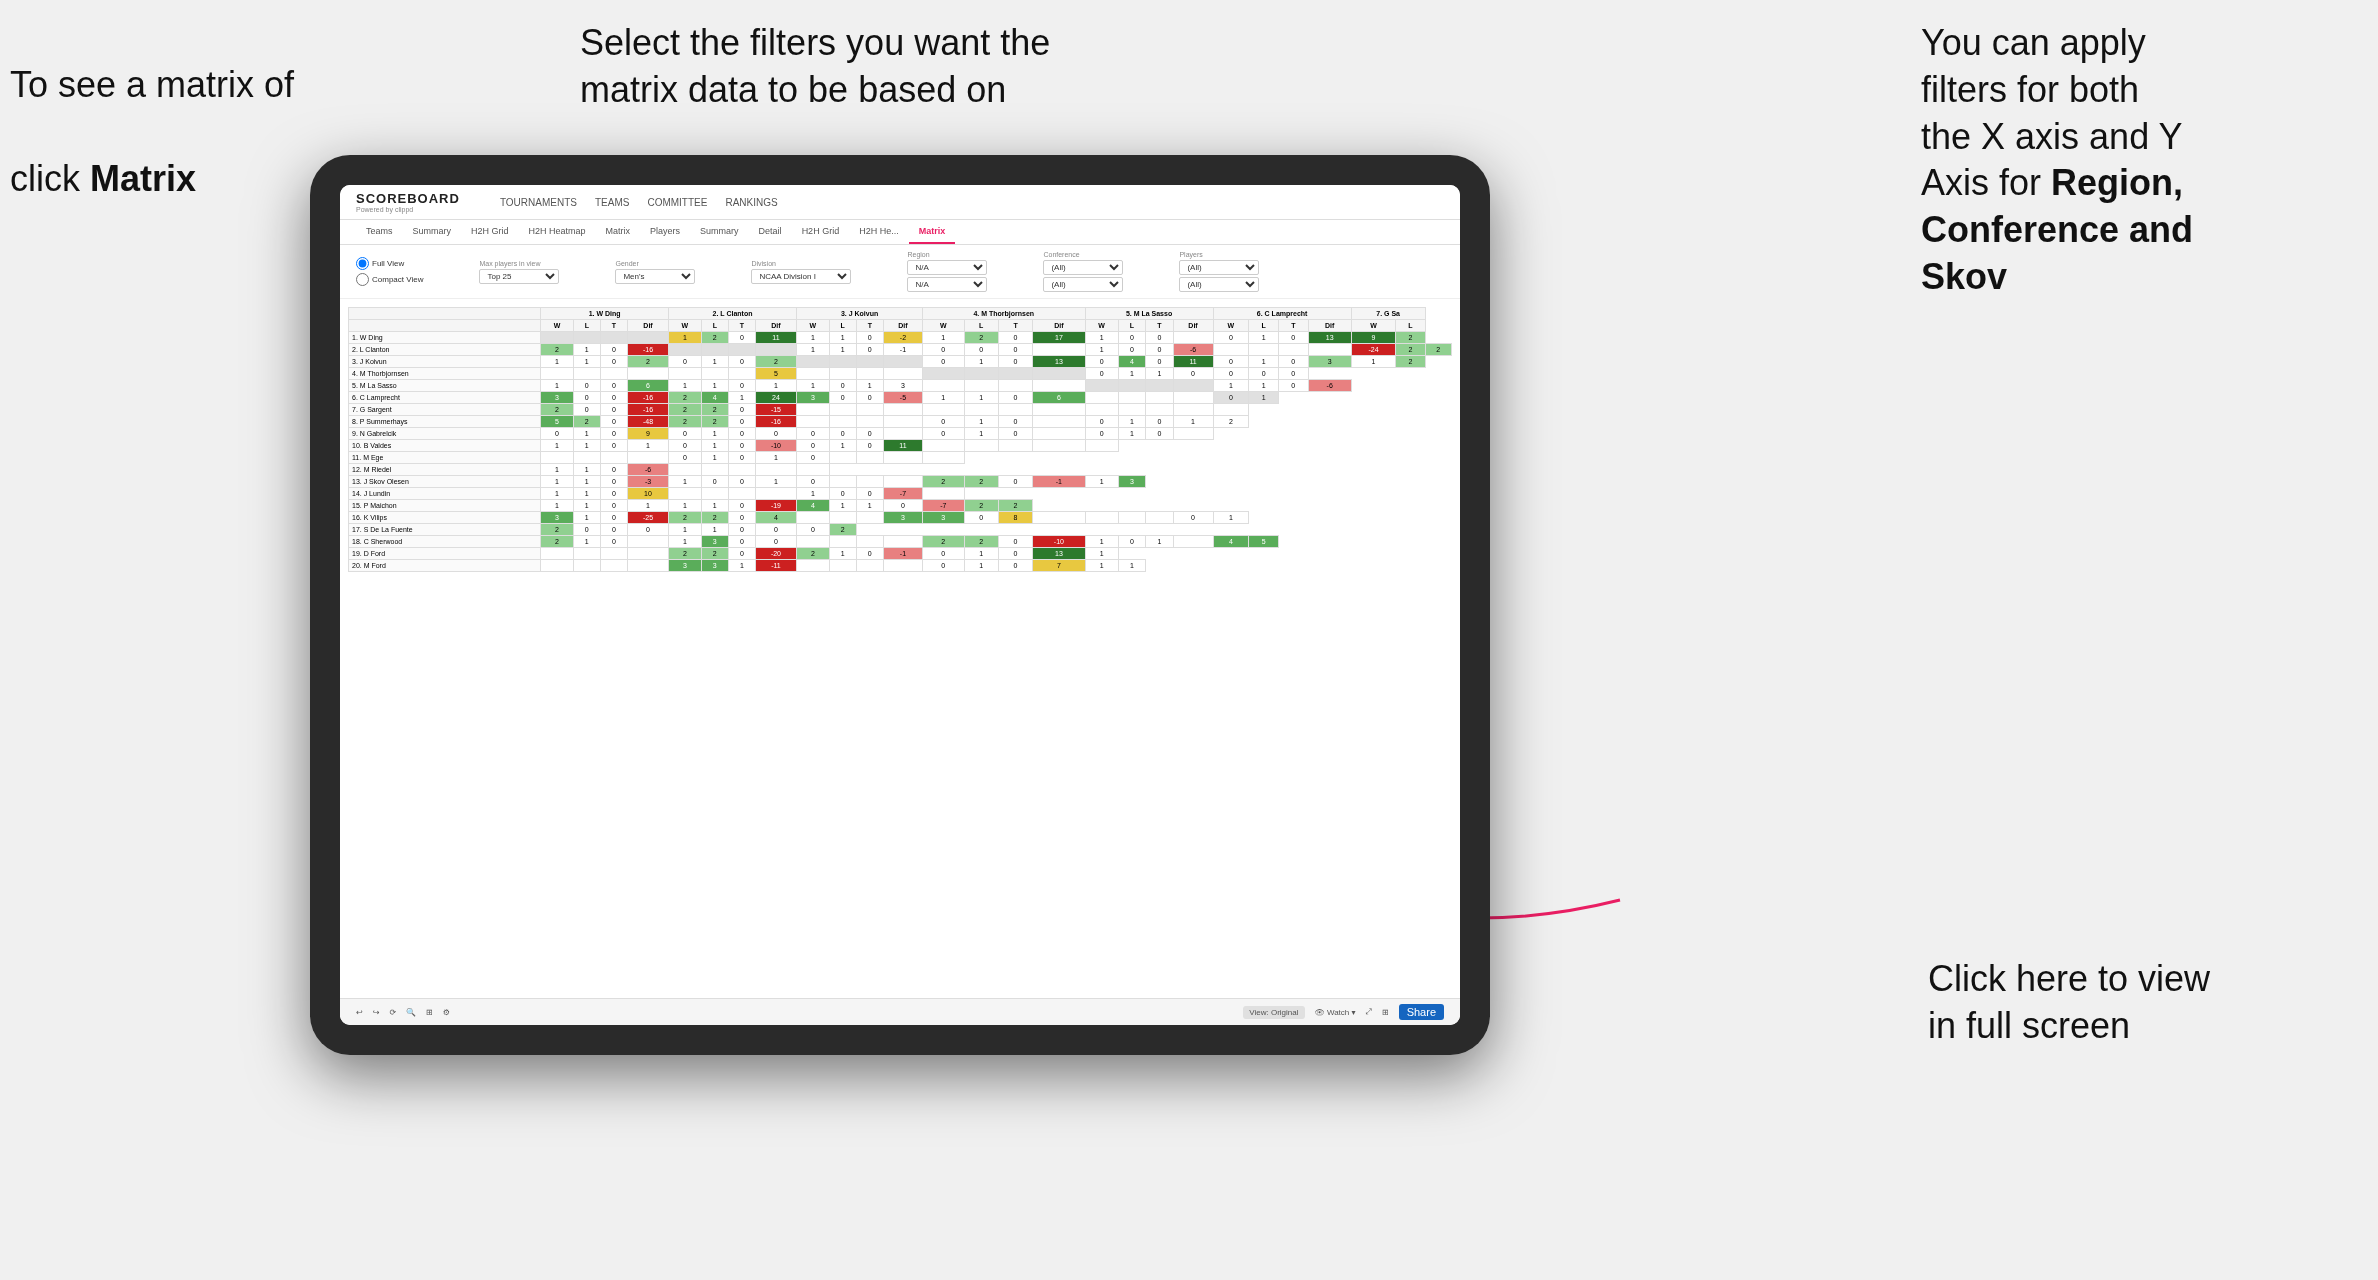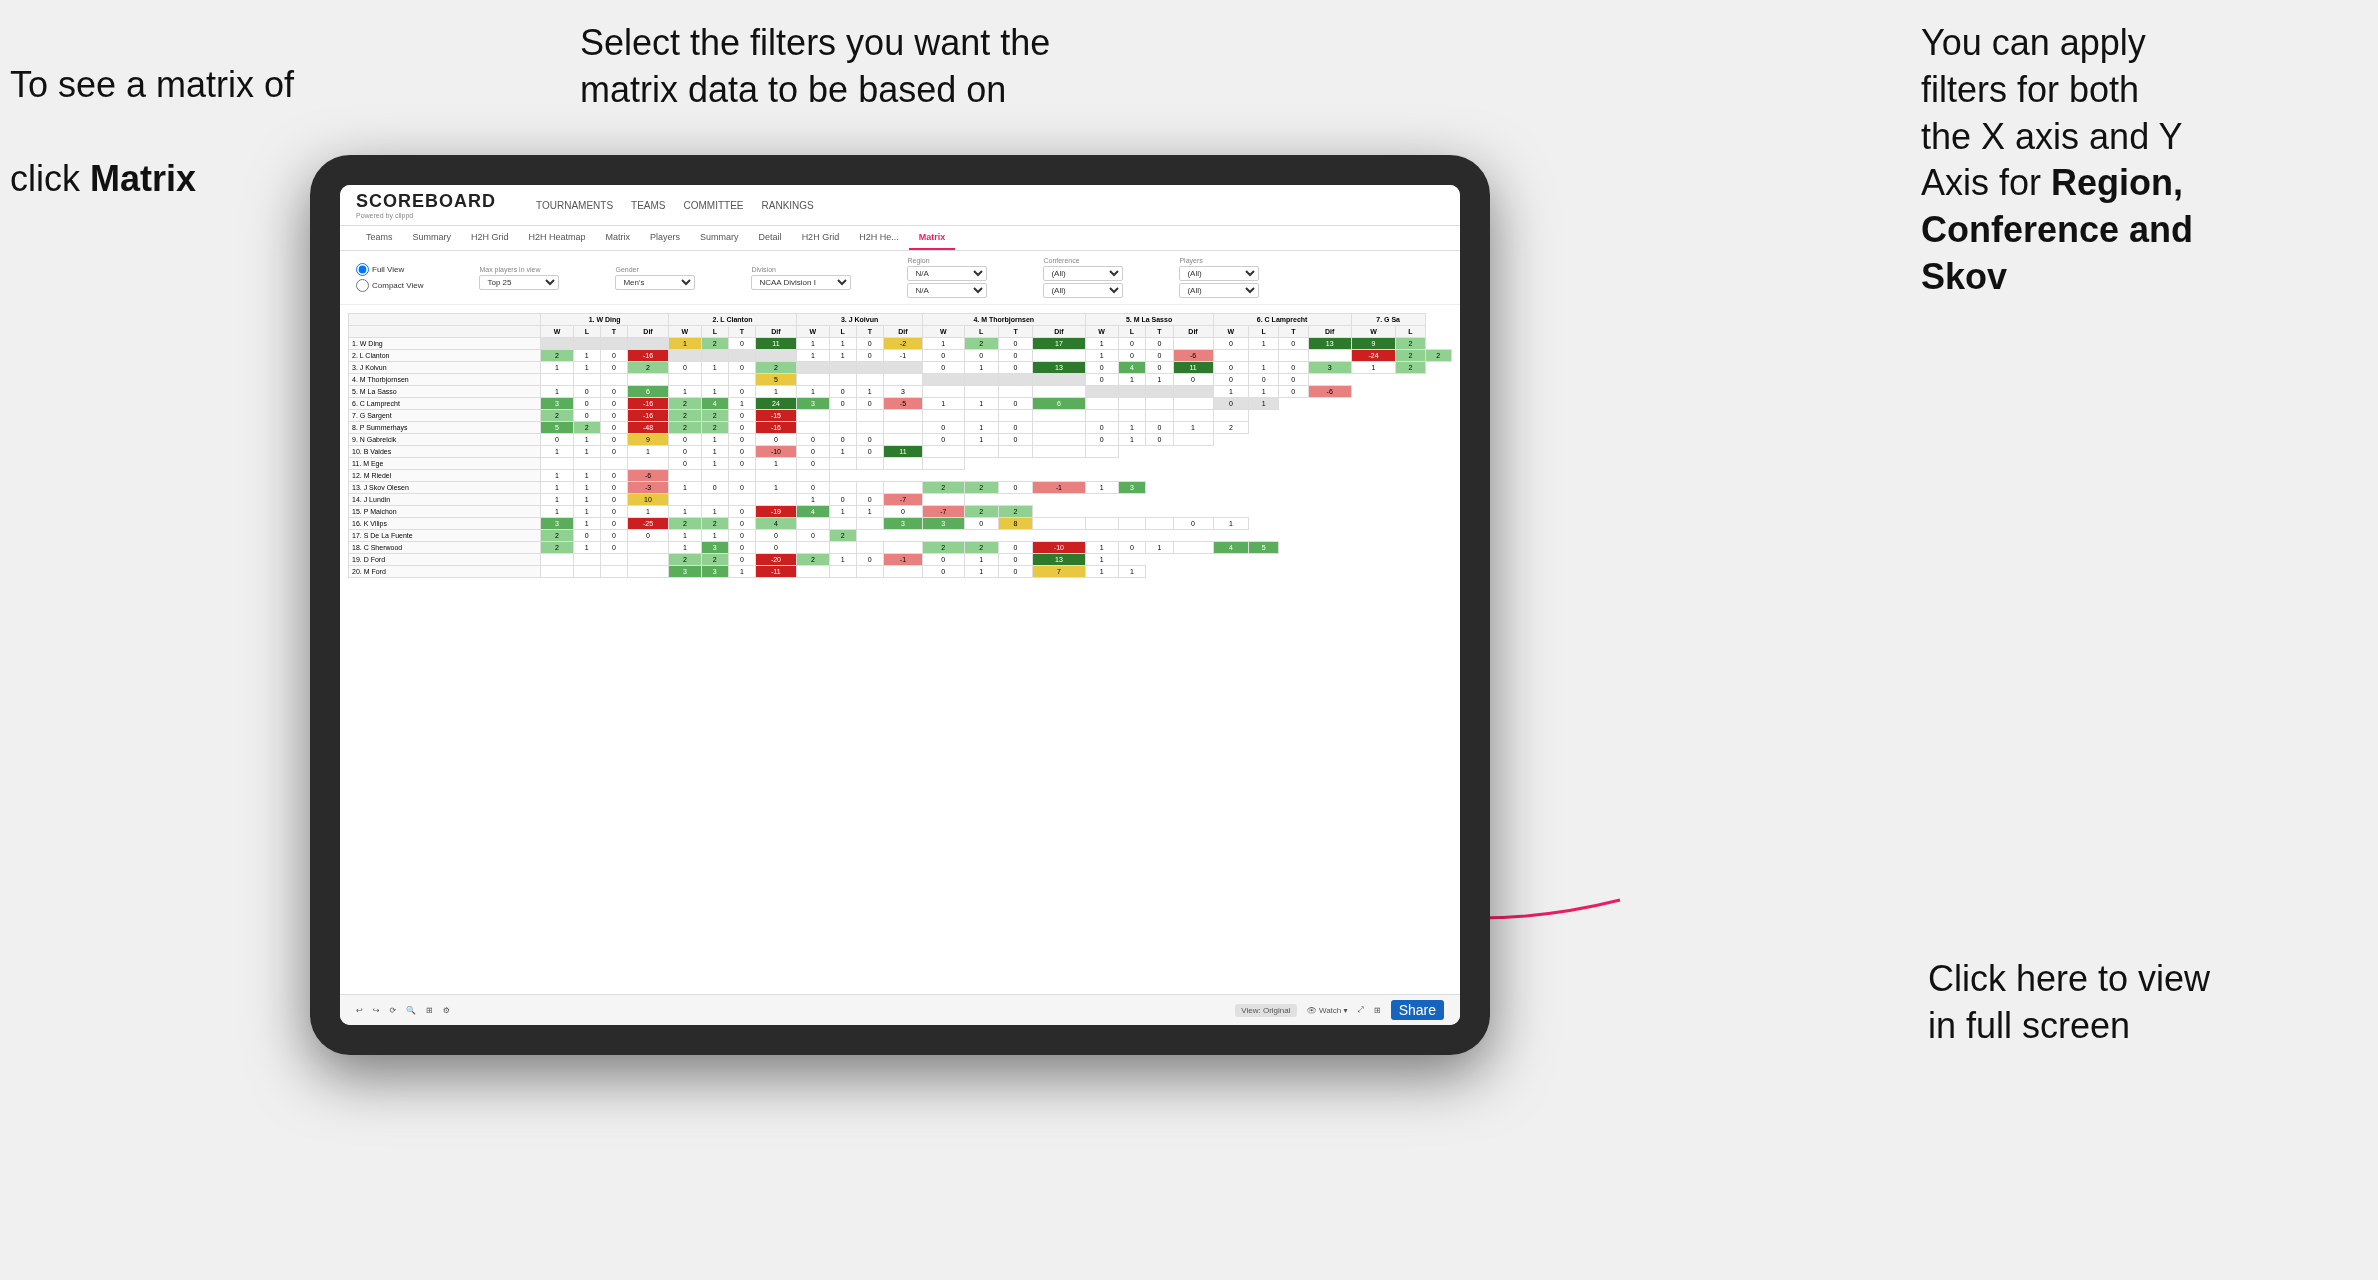--- a/index.html
+++ b/index.html
@@ -86,21 +86,21 @@
       display: flex;
       align-items: center;
       gap: 30px;
     }
     .scoreboard-brand {
       display: flex;
       flex-direction: column;
       margin-right: 10px;
     }
     .scoreboard-brand .brand-title {
-      font-size: 18px;
+      font-size: 13px;
       font-weight: 900;
       letter-spacing: 1px;
       color: #222;
     }
     .scoreboard-brand .brand-sub {
       font-size: 7px;
       color: #888;
     }
 
     .top-nav {
@@ -238,21 +238,21 @@
       border-radius: 3px;
       padding: 2px 6px;
       font-size: 8px;
     }
     .share-btn {
       background: #1565c0;
       color: #fff;
       border: none;
       border-radius: 3px;
       padding: 2px 8px;
-      font-size: 14px;
+      font-size: 11px;
       cursor: pointer;
     }
   </style>
 </head>
 <body>
 
 <div class="annotation annotation-topleft">
   <span>To see a matrix of</span><br>
   <br>
   <span>click </span><strong>Matrix</strong>

